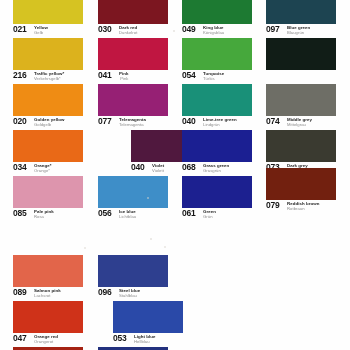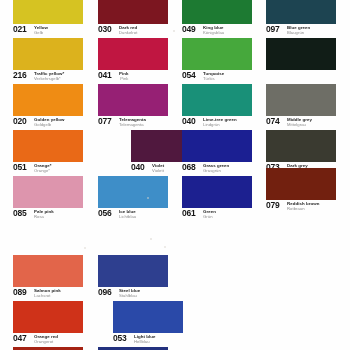--- a/index.html
+++ b/index.html
@@ -201,21 +201,21 @@
           <span class="code">074</span>
           <span class="names">
             <span class="name-en">Middle grey</span>
             <span class="name-de">Mittelgrau</span>
           </span>
         </div>
       </div>
       <div class="cell" style="left: 13px; top: 130px;">
         <div class="swatch" style="background: rgb(233, 105, 23);"></div>
         <div class="caption">
-          <span class="code">051</span>
+          <span class="code">034</span>
           <span class="names">
             <span class="name-en">Orange*</span>
             <span class="name-de">Orange*</span>
           </span>
         </div>
       </div>
       <div class="cell" style="left: 98px; top: 130px; margin-left: 33px;">
         <div class="swatch" style="background: rgb(80, 24, 62);"></div>
         <div class="caption">
           <span class="code">040</span>

